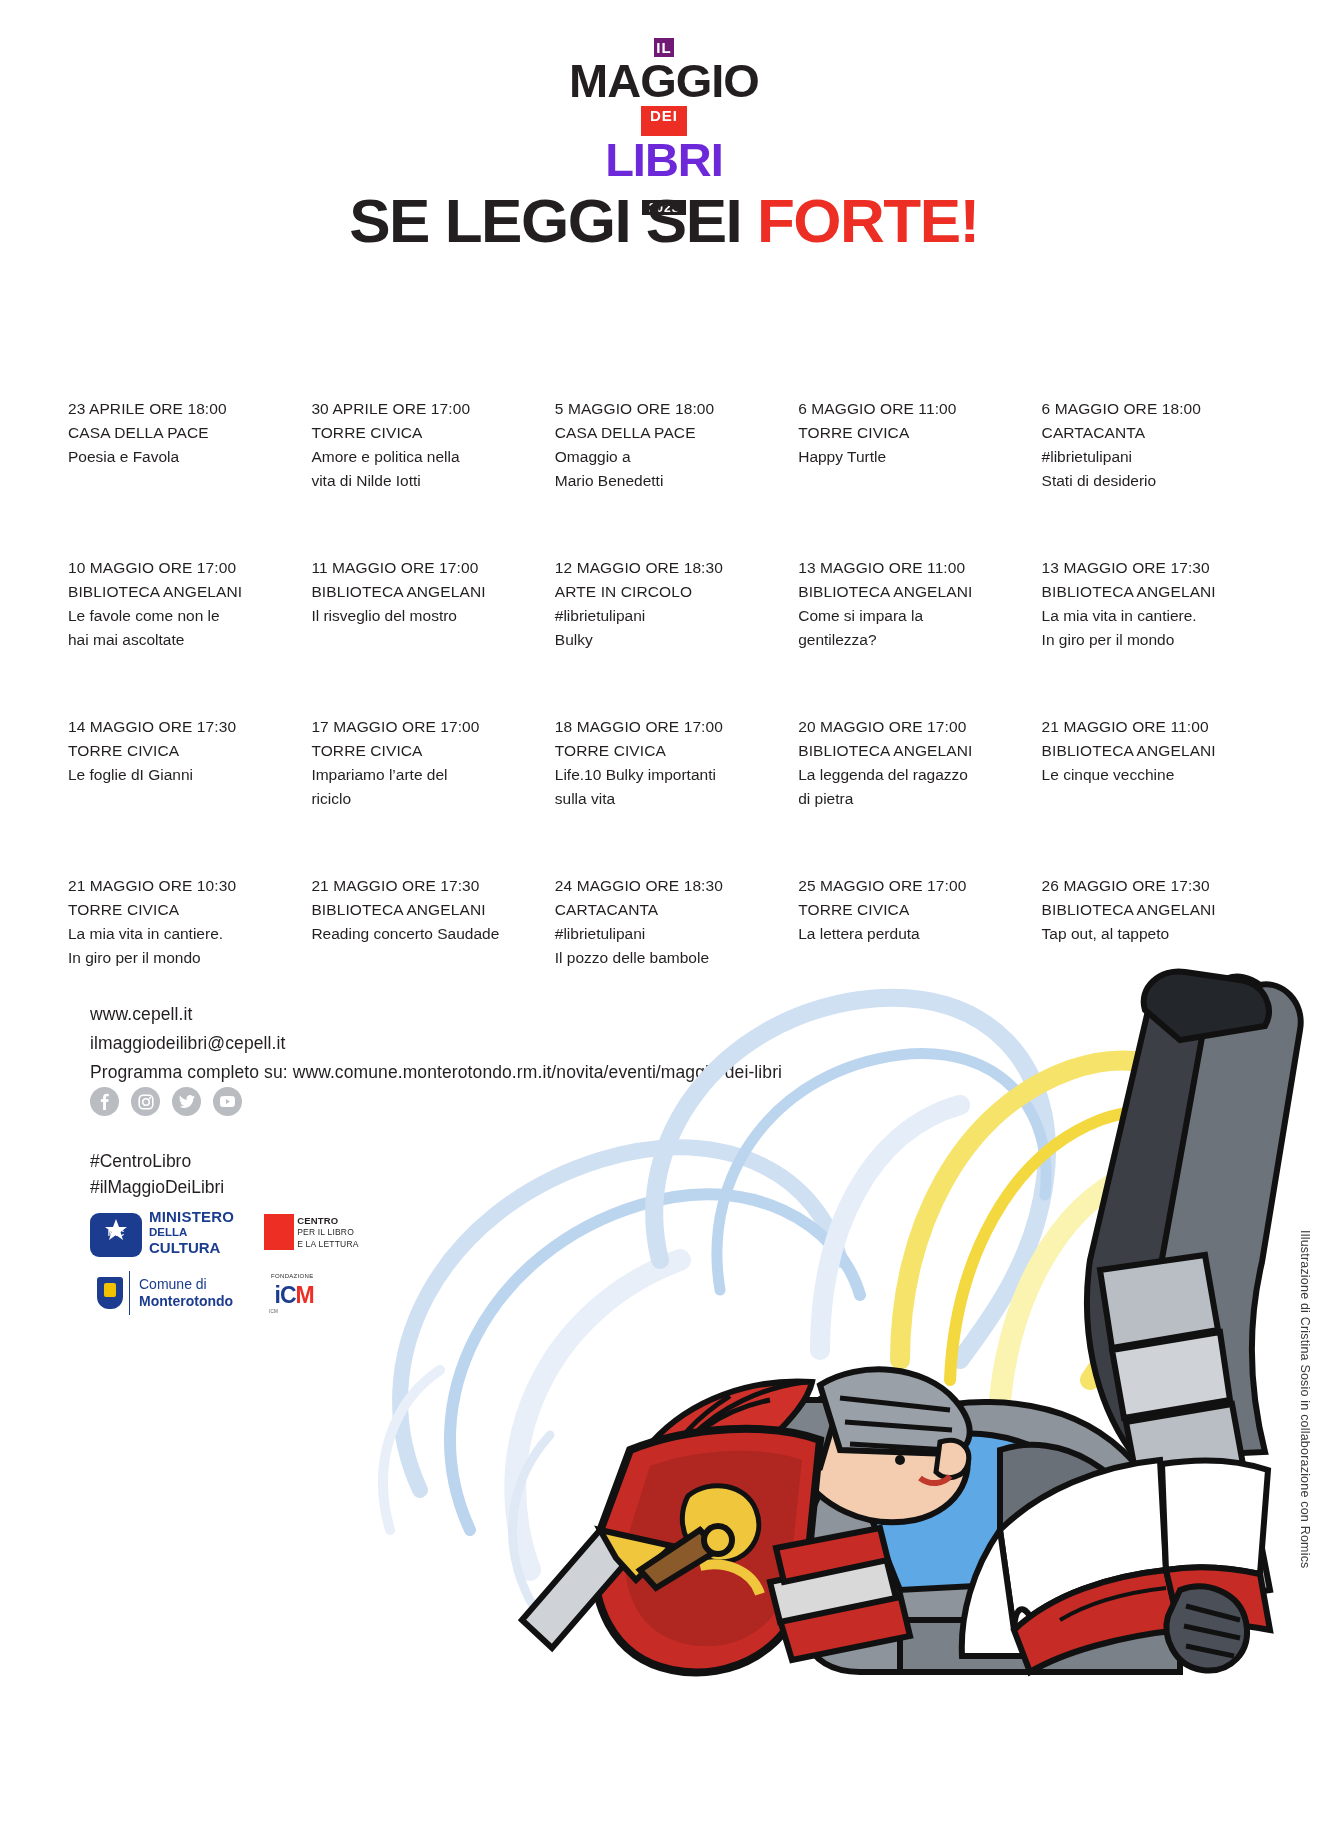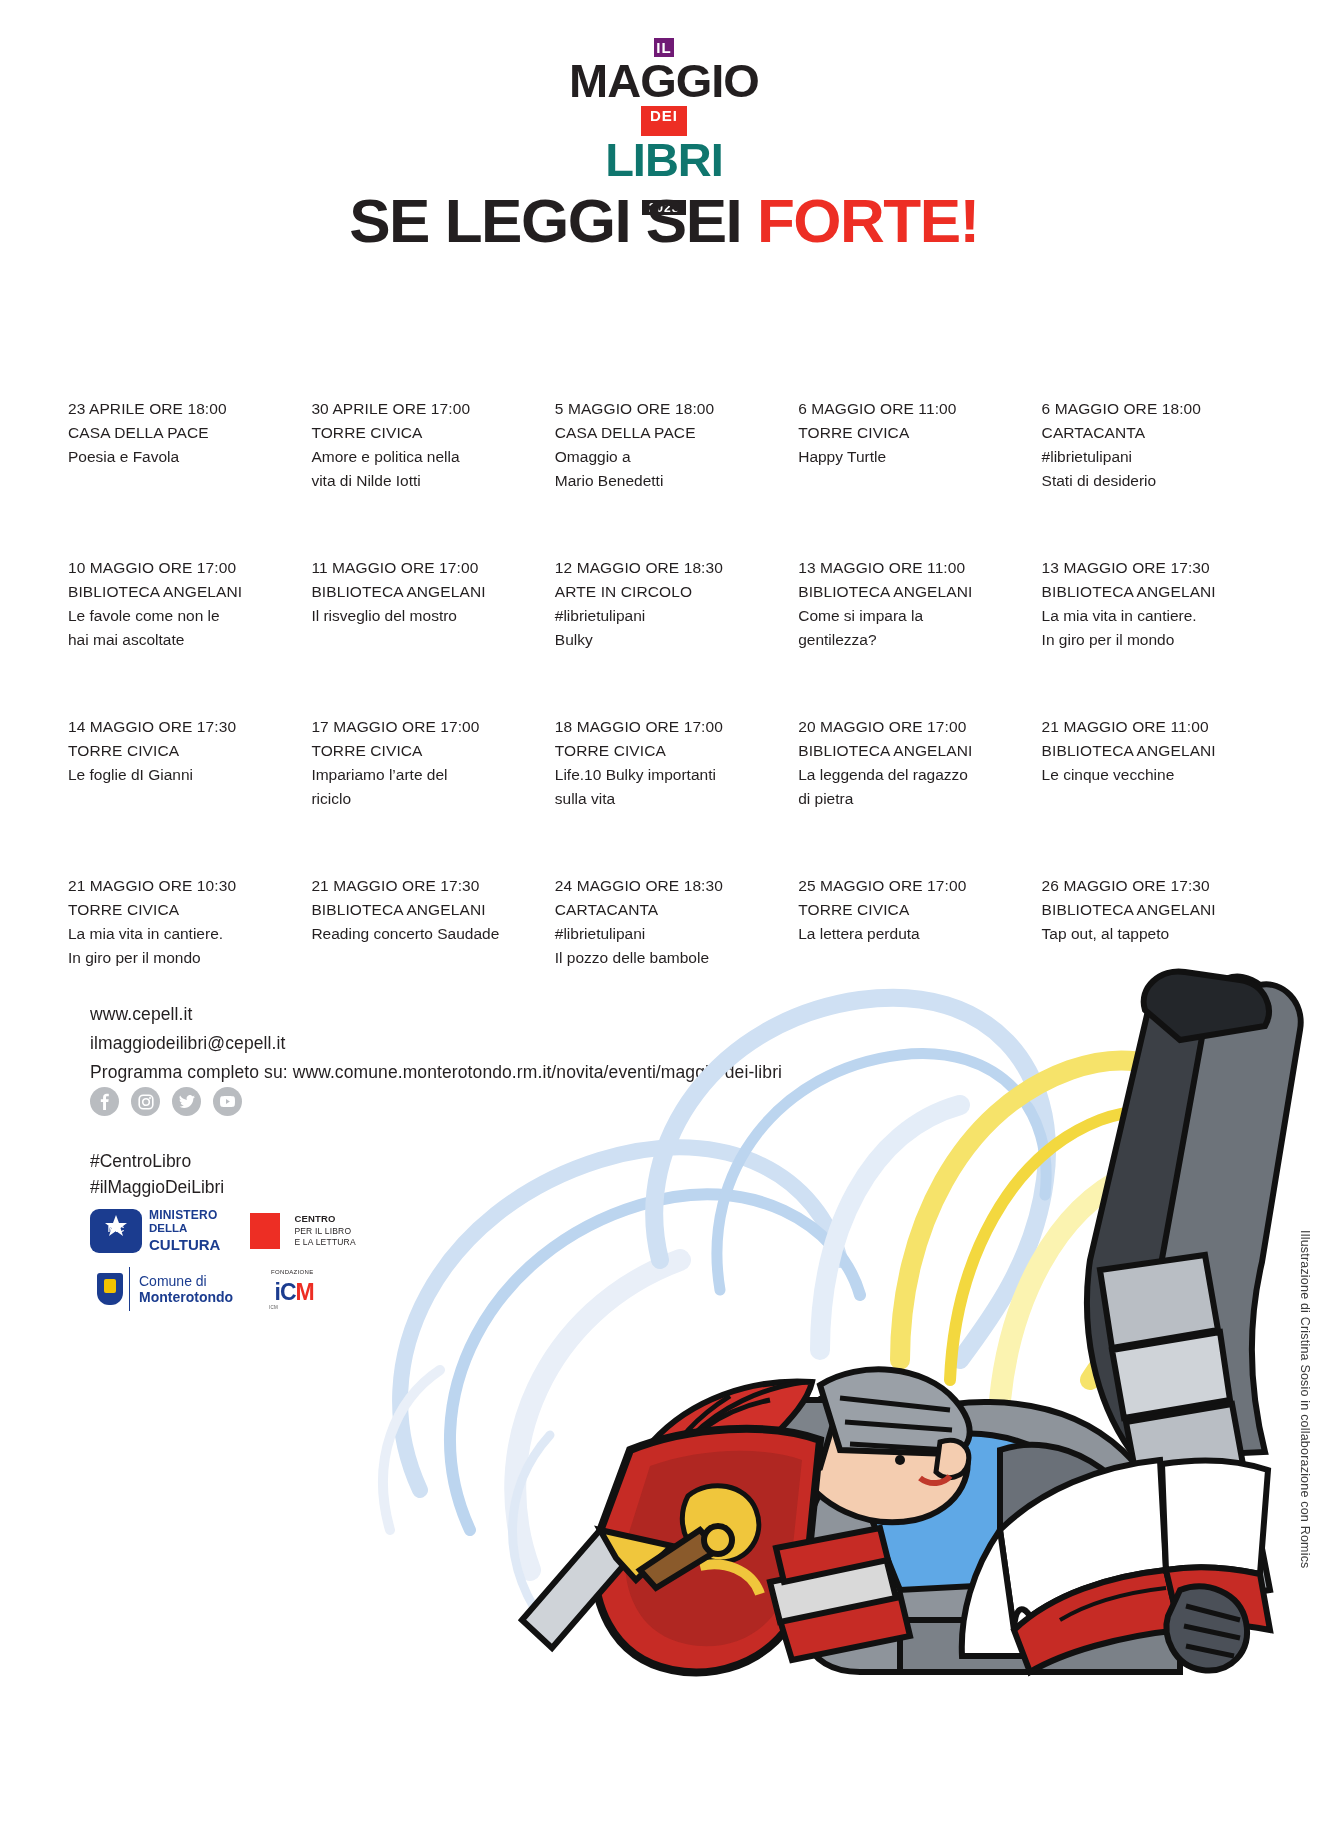--- a/index.html
+++ b/index.html
@@ -26,21 +26,21 @@
     font-size: 47px; font-weight: bold; letter-spacing: -1px;
     line-height: 0.95; color: #231f20; margin-top: 2px;
   }
   .logo-dei {
     background: #ed2e24; color: #fff; font-weight: bold;
     font-size: 15px; letter-spacing: 1px; padding: 2px 9px 12px;
     margin-top: 3px; line-height: 1.05;
   }
   .logo-libri {
     font-size: 47px; font-weight: bold; letter-spacing: -1px;
-    line-height: 0.95; color: #0f766e; margin-top: 2px;
+    line-height: 0.95; color: #6d28d9; margin-top: 2px;
   }
   .logo-year {
     background: #231f20; color: #fff; font-weight: bold;
     font-size: 12px; letter-spacing: 1px; padding: 2px 7px 1px;
     margin-top: 17px; line-height: 1.05;
   }
 
   
   .headline {
     position: absolute; top: 188px; left: 0; width: 100%;
@@ -103,24 +103,24 @@
   .mic-mark {
     width: 52px; height: 44px; background: #1b3c8f; position: relative;
     display: flex; align-items: flex-end; justify-content: center;
     color: #fff; font-size: 9px; font-weight: bold; padding-bottom: 19px; border-radius: 9px;
   }
   .mic-mark .star {
     position: absolute; top: 4px; left: 50%; transform: translateX(-50%);
     width: 34px; height: 24px;
   }
   .mic-text { font-size: 11.5px; line-height: 1.18; color: #1b3c8f; font-weight: bold; }
-  .mic-text .l1 { font-size: 12px; letter-spacing: 0.2px; }
+  .mic-text .l1 { font-size: 15px; letter-spacing: 0.2px; }
   .mic-text .l3 { font-size: 15px; }
 
-  .cepell { display: flex; align-items: center; gap: 14px; }
+  .cepell { display: flex; align-items: center; gap: 3px; }
   .cepell-mark { width: 30px; height: 36px; background: #ed2e24; }
   .cepell-text { font-size: 8.5px; line-height: 1.35; color: #231f20; letter-spacing: 0.2px; }
   .cepell-text .big { font-size: 9.5px; font-weight: bold; }
 
   .comune { display: flex; align-items: center; gap: 9px; }
   .comune-mark {
     width: 40px; height: 44px; border-right: 1px solid #1b3c8f;
     display: flex; align-items: center; justify-content: center;
   }
   .crest {

